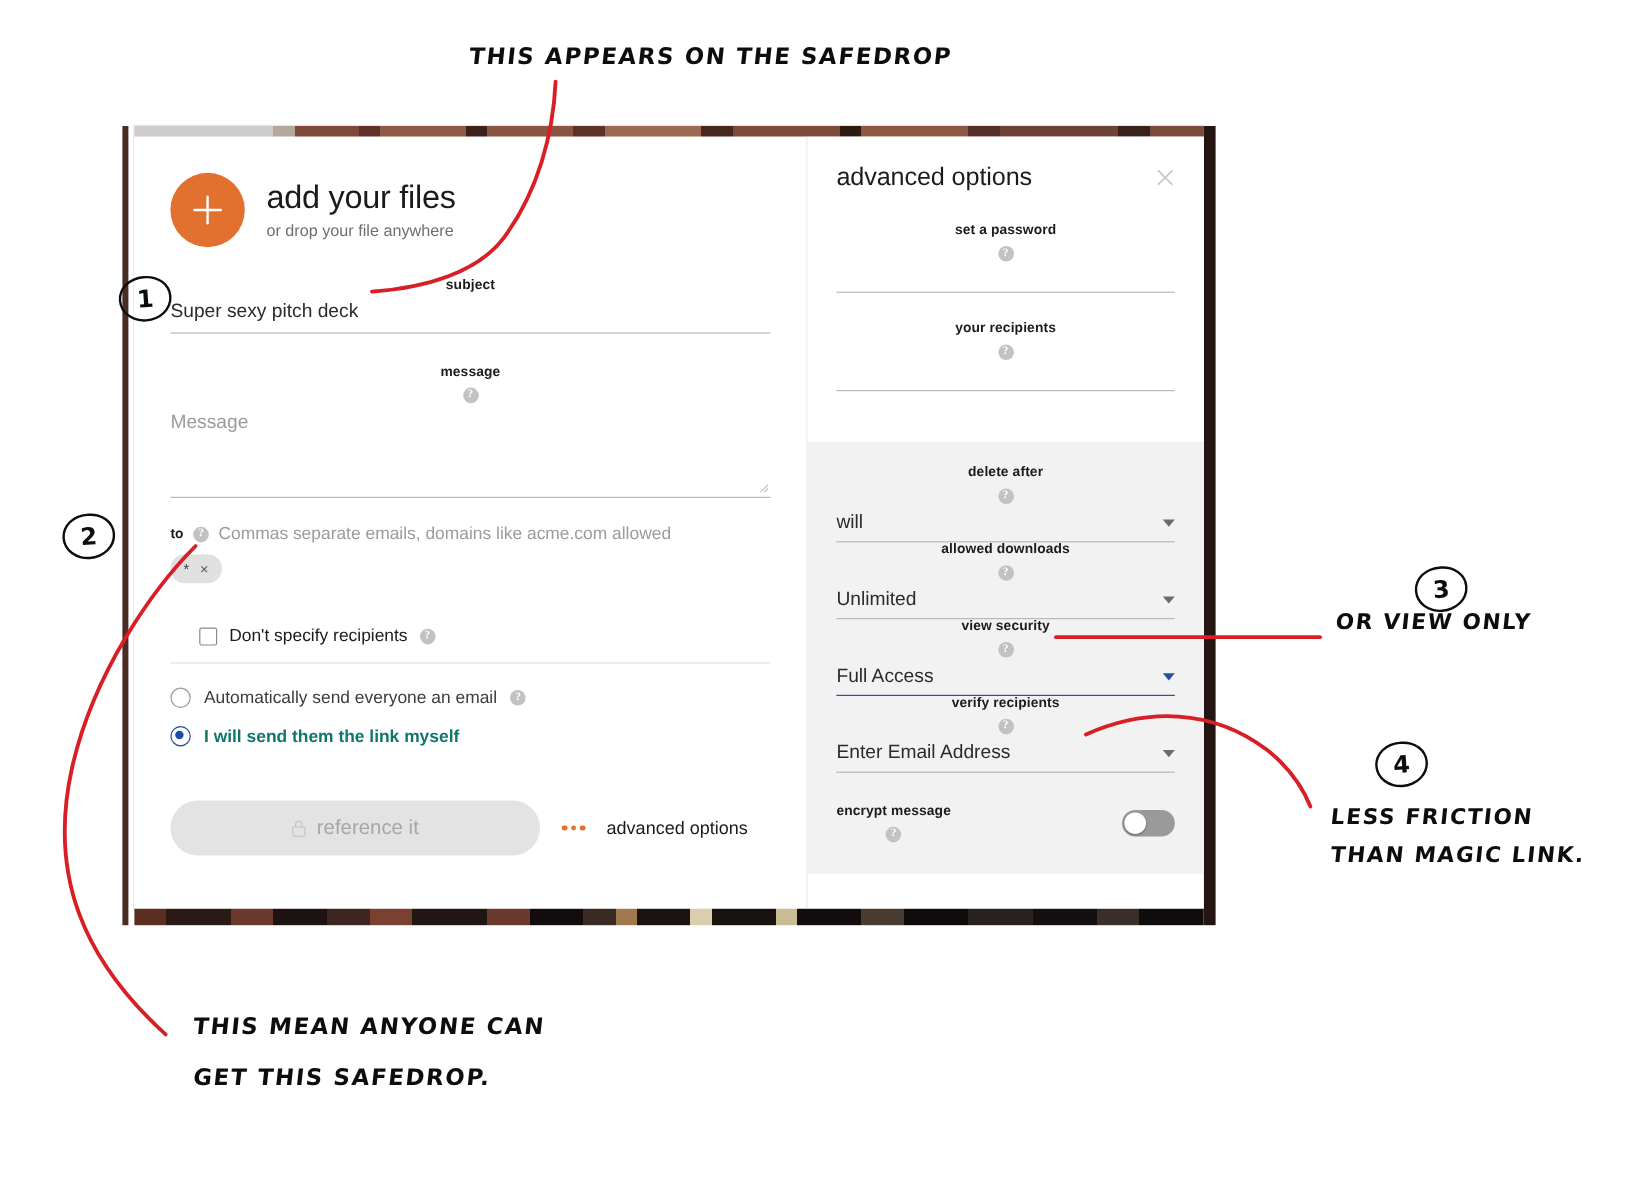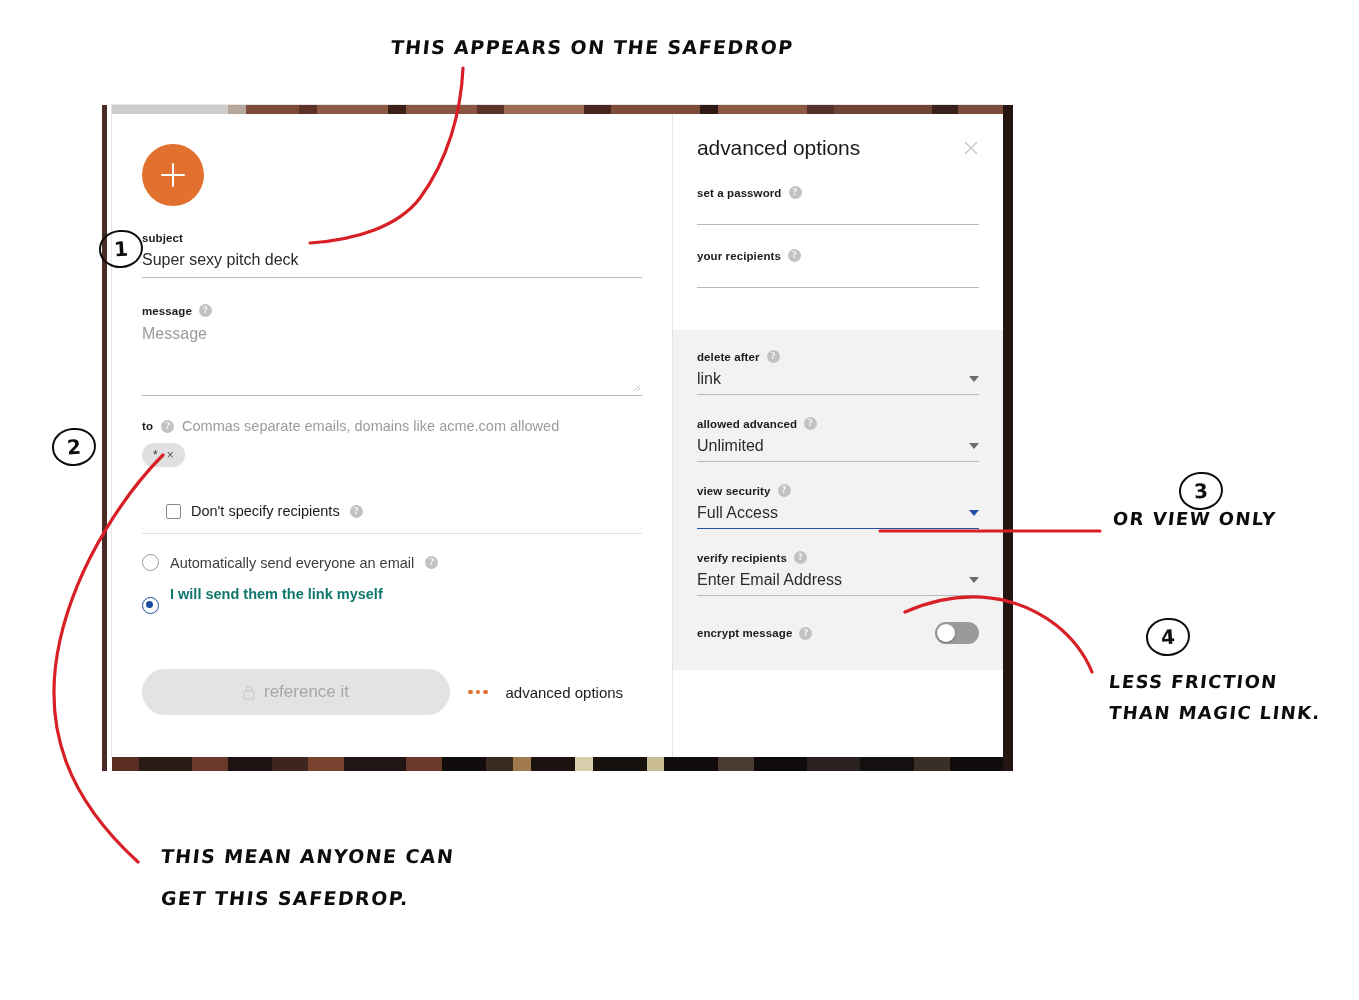--- a/index.html
+++ b/index.html
@@ -49,21 +49,21 @@
   .plusbtn{
     width:62px;height:62px;border-radius:50%;background:#e2702f;flex:none;
     position:relative;cursor:pointer;
   }
   .plusbtn:before,.plusbtn:after{content:"";position:absolute;background:#fff;border-radius:1px;}
   .plusbtn:before{left:50%;top:19px;width:2px;height:24px;transform:translateX(-50%);}
   .plusbtn:after{top:50%;left:19px;height:2px;width:24px;transform:translateY(-50%);}
   .hero-title{font-size:27px;font-weight:400;color:#1b1b1b;letter-spacing:-.2px;line-height:1.1;}
   .hero-sub{font-size:13.5px;color:#6e6e6e;margin-top:5px;}
 
-  .fieldlabel{font-size:11.5px;font-weight:700;color:#1b1b1b;letter-spacing:.1px;display:flex;align-items:center;gap:7px;}
+  .fieldlabel{font-size:11.5px;font-weight:700;color:#1b1b1b;letter-spacing:.1px;display:flex;align-items:center;gap:7px;flex-direction:column;}
   .help{
     width:13px;height:13px;border-radius:50%;background:#c2c2c2;color:#fff;
     font-size:9.5px;font-weight:700;line-height:13px;text-align:center;
     display:inline-block;flex:none;cursor:pointer;font-family:"Liberation Serif",serif;
   }
   .uline{border:0;border-bottom:1px solid #b9b9b9;height:0;margin:0;}
 
   .subject-wrap{margin-bottom:26px;}
   .subject-val{font-size:16px;color:#2b2b2b;padding:7px 0 8px 0;}
 
@@ -106,21 +106,21 @@
   .advlink{font-size:15px;color:#1b1b1b;cursor:pointer;}
 
   
   .adv-top{background:#fff;padding:22px 24px 18px 24px;box-sizing:border-box;}
   .adv-head{display:flex;align-items:flex-start;justify-content:space-between;margin-bottom:26px;}
   .adv-title{font-size:21px;color:#1b1b1b;font-weight:400;letter-spacing:-.1px;}
   .xclose{width:16px;height:16px;cursor:pointer;opacity:.45;margin-top:4px;}
   .adv-field{margin-bottom:24px;}
   .adv-field .fieldlabel{margin-bottom:25px;}
   .adv-grey{background:#f2f2f2;padding:20px 24px 26px 24px;box-sizing:border-box;flex:1;}
-  .sel{margin-bottom:22px;}
+  .sel{}
   .sel .fieldlabel{margin-bottom:7px;}
   .selrow{display:flex;align-items:center;justify-content:space-between;
     border-bottom:1px solid #b9b9b9;padding-bottom:6px;cursor:pointer;}
   .selrow.active{border-bottom:1.5px solid #2450a8;}
   .selval{font-size:16px;color:#2b2b2b;}
   .caret{width:0;height:0;border-left:5px solid transparent;border-right:5px solid transparent;
     border-top:6px solid #6b6b6b;}
   .selrow.active .caret{border-top-color:#2450a8;}
   .togrow{display:flex;align-items:center;justify-content:space-between;margin-top:26px;}
   .toggle{width:44px;height:22px;border-radius:11px;background:#9a9a9a;position:relative;cursor:pointer;flex:none;}
@@ -151,20 +151,24 @@
   <div class="bgstrip bottom"></div>
   <div class="edgedark l"></div>
   <div class="edgedark r"></div>
 
   <div id="panels">
 
     <div class="left">
 
       <div class="hero">
         <div class="plusbtn"></div>
+        <div>
+          <div class="hero-title">add your files</div>
+          <div class="hero-sub">or drop your file anywhere</div>
+        </div>
       </div>
 
       <div class="subject-wrap">
         <div class="fieldlabel">
           <span>subject</span>
         </div>
         <div class="subject-val">Super sexy pitch deck</div>
         <hr class="uline">
       </div>
 
@@ -259,28 +263,28 @@
       </div>
 
       <div class="adv-grey">
 
         <div class="sel">
           <div class="fieldlabel">
             <span>delete after</span>
             <span class="help">?</span>
           </div>
           <div class="selrow">
-            <span class="selval">link</span>
+            <span class="selval">will</span>
             <span class="caret"></span>
           </div>
         </div>
 
         <div class="sel">
           <div class="fieldlabel">
-            <span>allowed advanced</span>
+            <span>allowed downloads</span>
             <span class="help">?</span>
           </div>
           <div class="selrow">
             <span class="selval">Unlimited</span>
             <span class="caret"></span>
           </div>
         </div>
 
         <div class="sel">
           <div class="fieldlabel">

